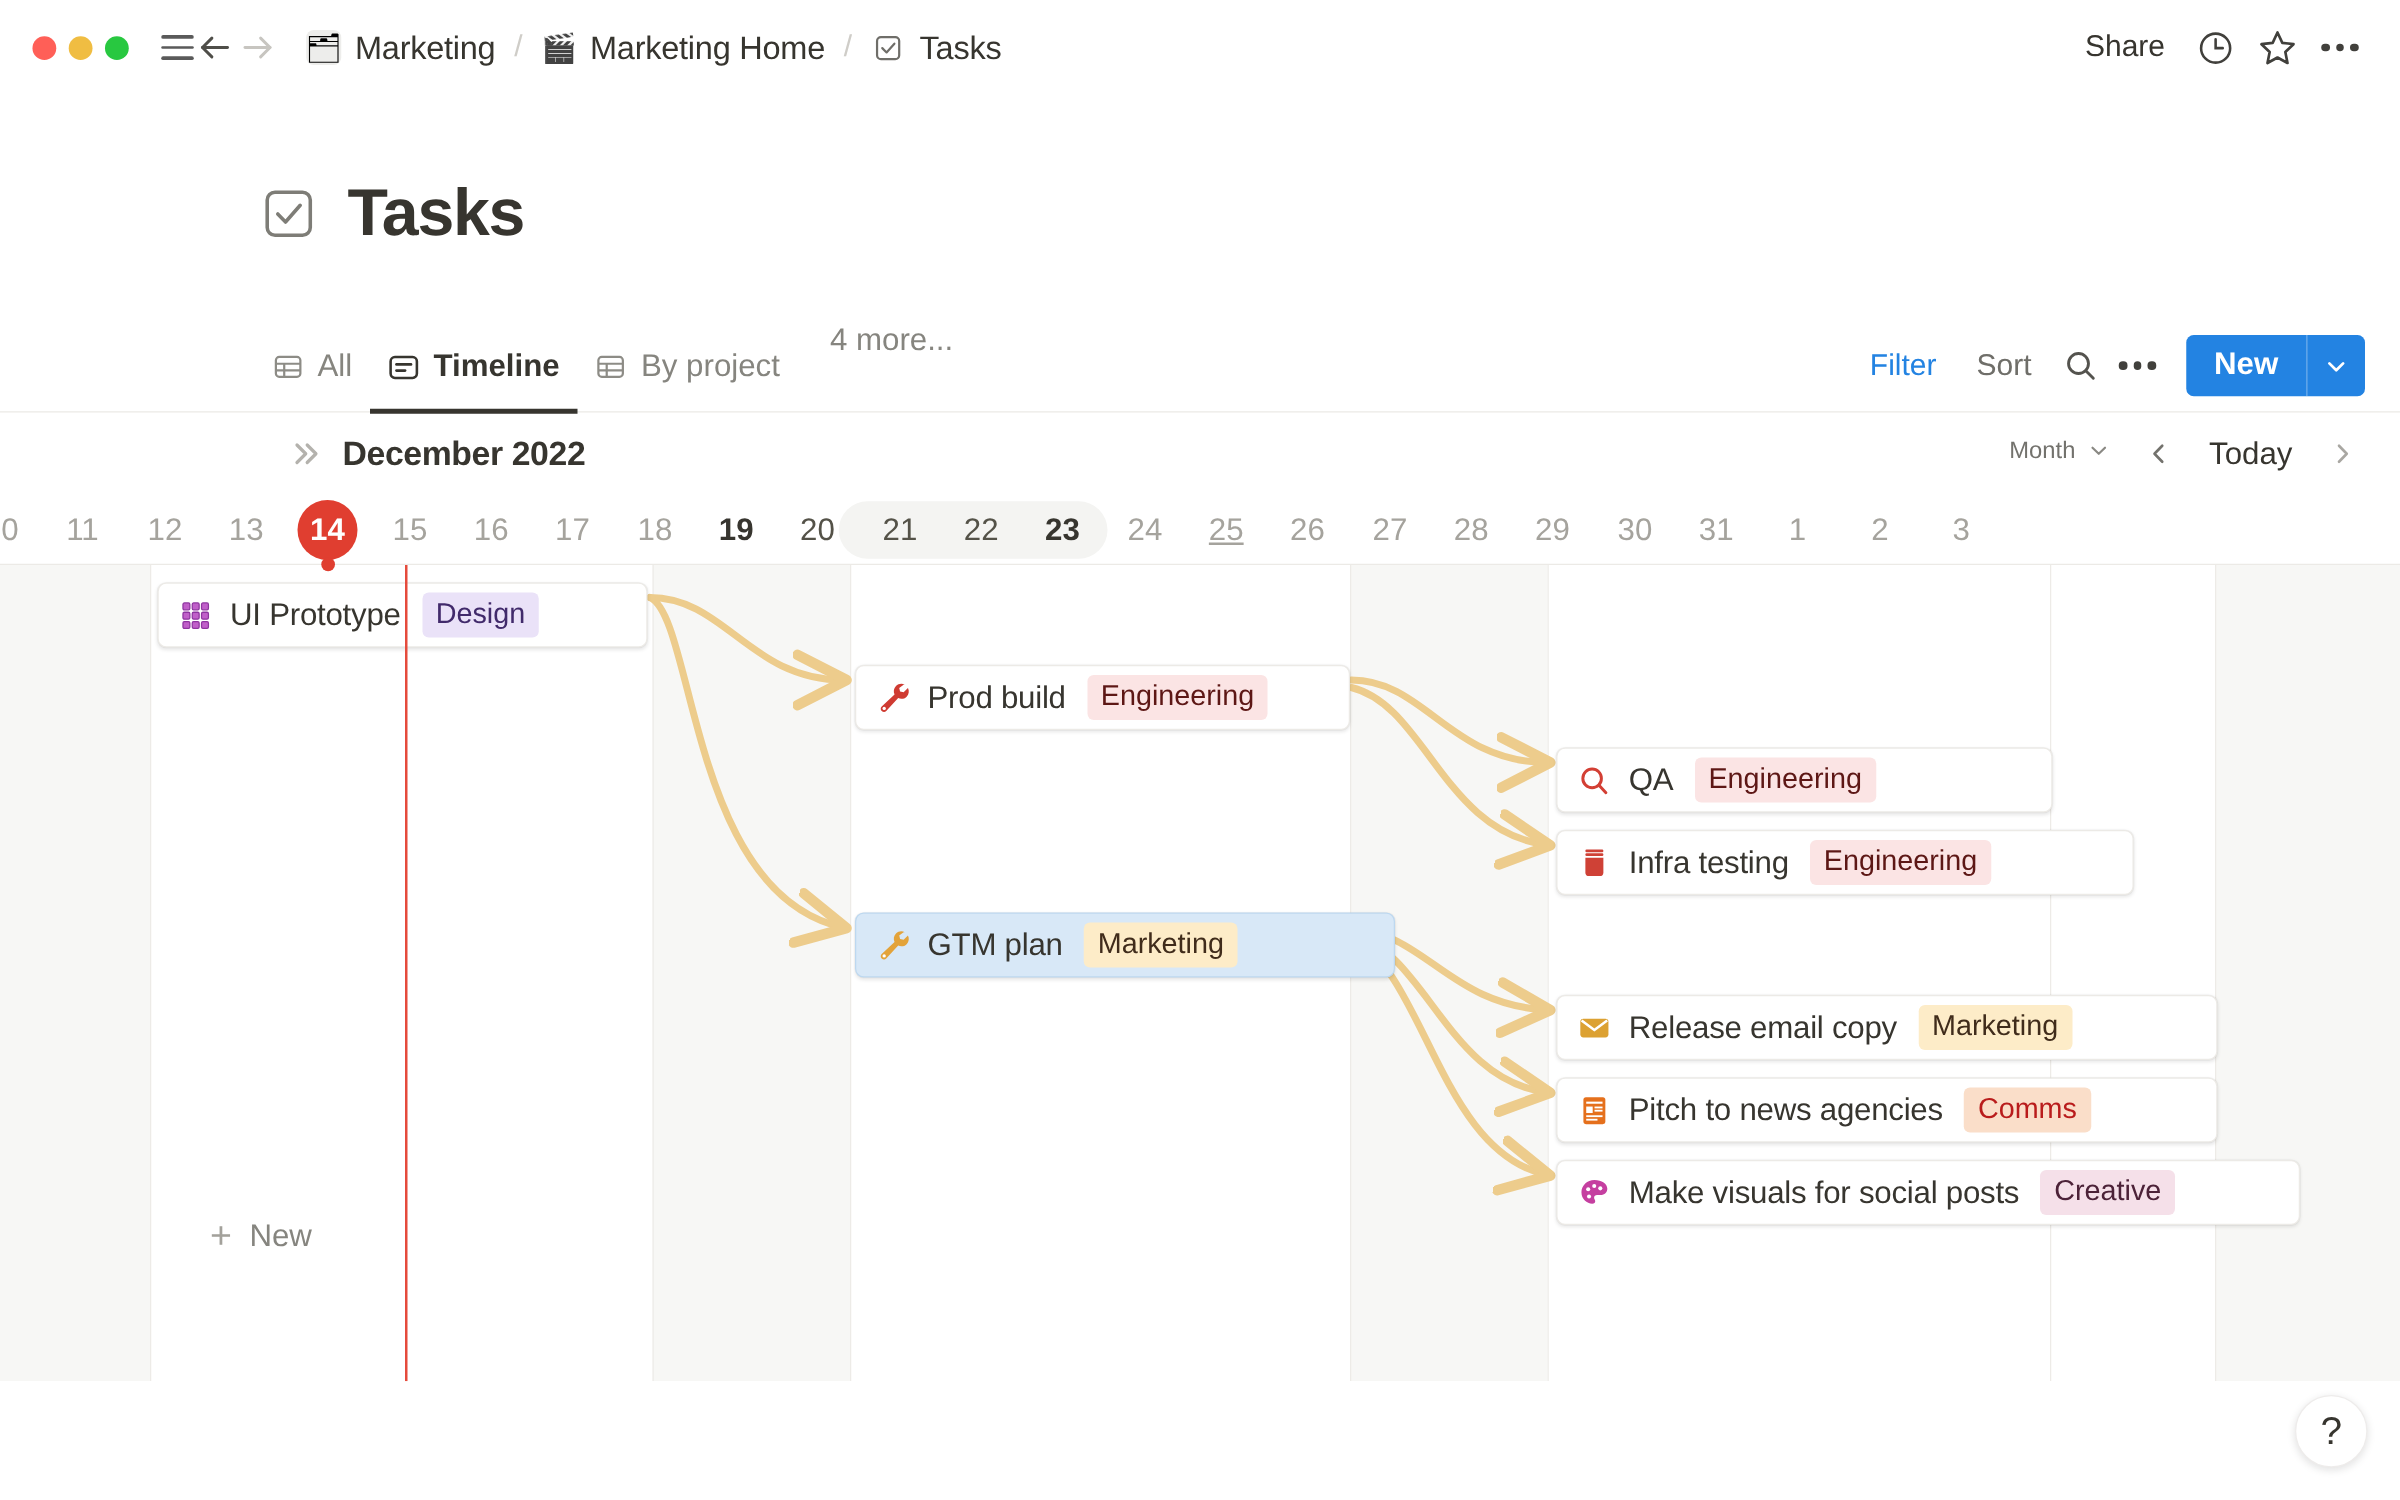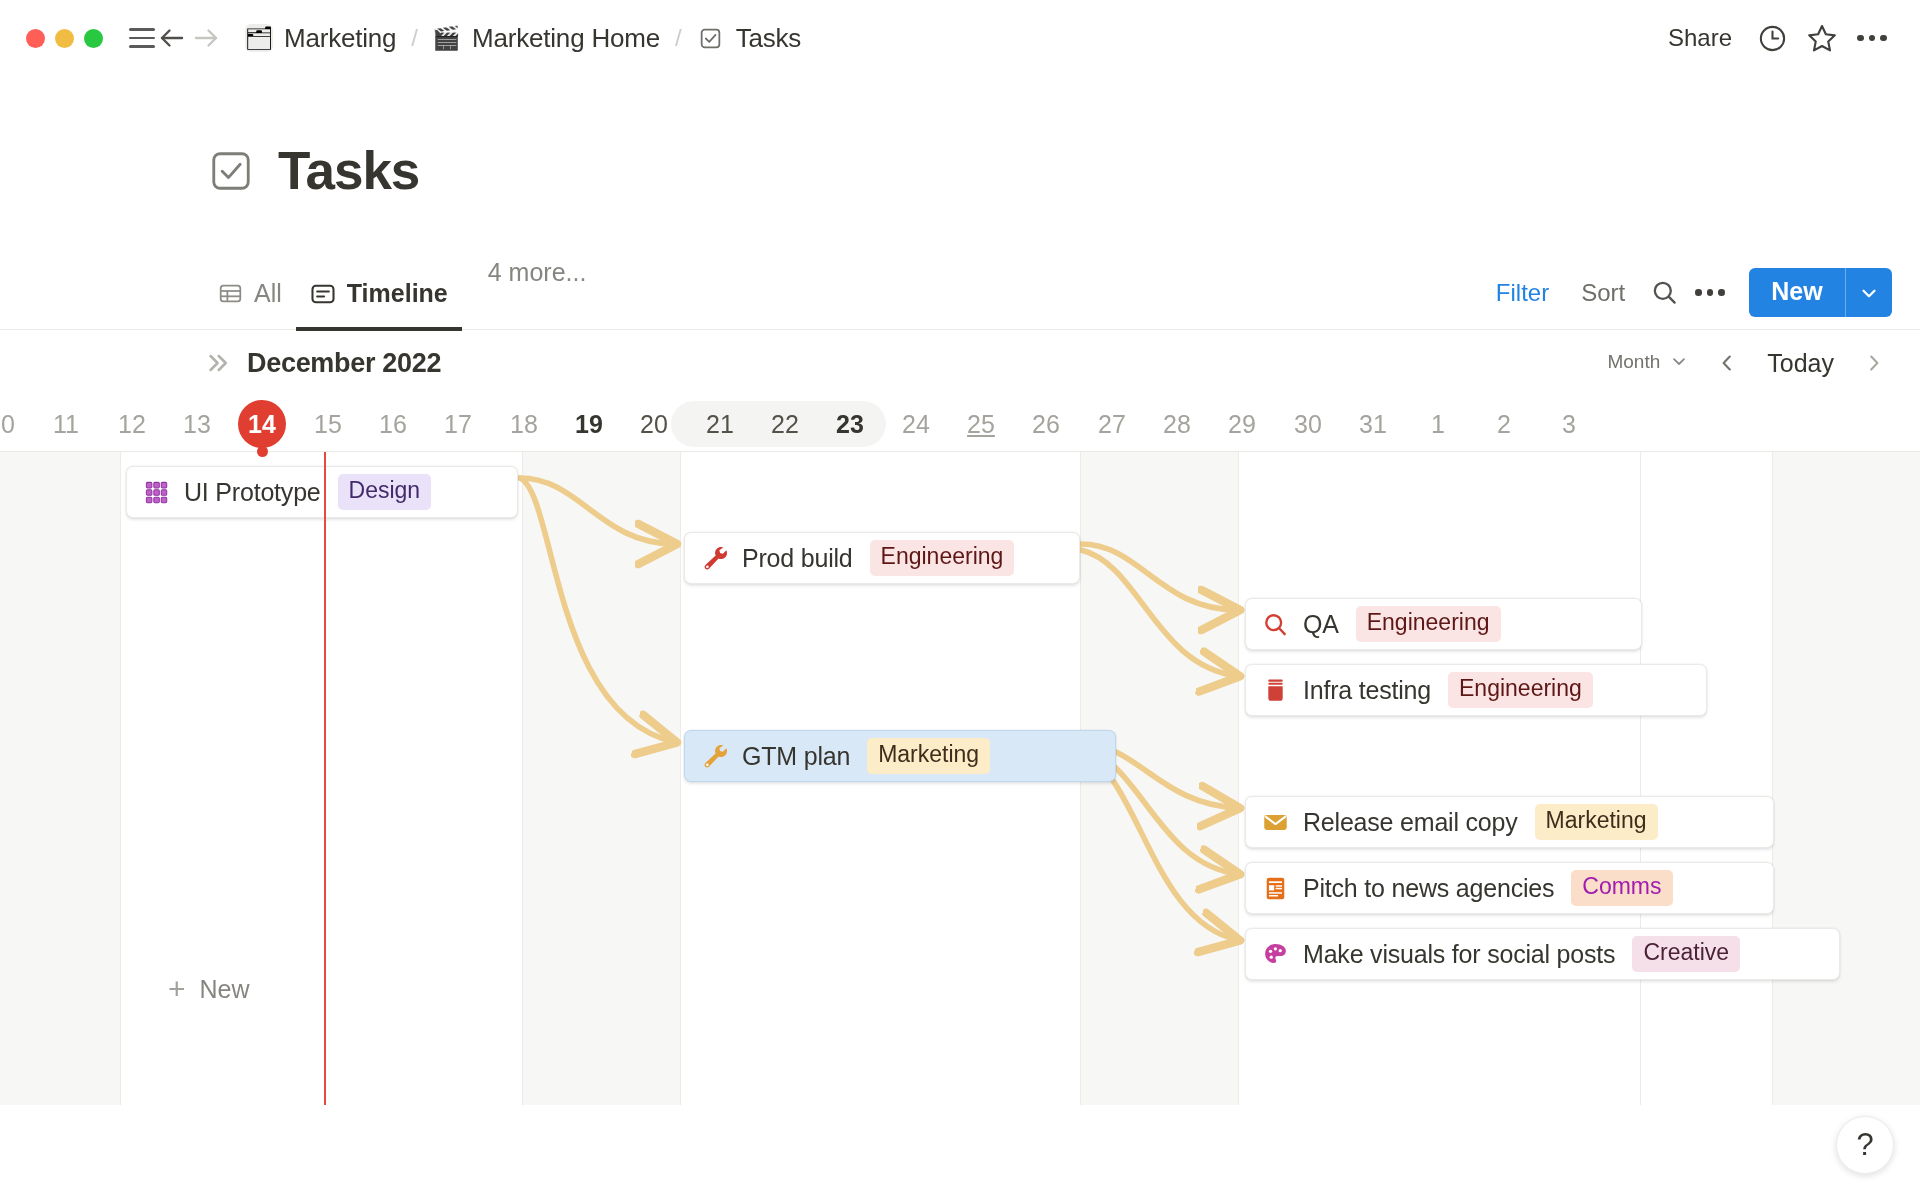--- a/index.html
+++ b/index.html
@@ -80,21 +80,21 @@
   .tool-text.accent { color: #2383e2; }
   .tool-ico { width: 42px; height: 42px; display:flex; align-items:center; justify-content:center; border-radius:6px; }
   .newbtn { display: flex; align-items: stretch; margin-left: 14px; border-radius: 6px; overflow: hidden; background: #2383e2; }
   .newbtn .lbl { font-size: 25px; font-weight: 600; color: #fff; padding: 9px 22px 11px 22px; }
   .newbtn .divider { width: 1.4px; background: rgba(255,255,255,0.35); }
   .newbtn .chev { width: 46px; display: flex; align-items: center; justify-content: center; }
 
   
   .tl-head {
     position: absolute; top: 330px; left: 0; width: 1920px; height: 66px;
-    display: flex; align-items: center;
+    display: flex; align-items: center; padding-left: 27px;
   }
   .tl-month { display: flex; align-items: center; gap: 16px; margin-left: 203px; }
   .chev2 { display: flex; align-items: center; }
   .month-label { font-size: 27px; font-weight: 600; color: #37352f; letter-spacing: -0.3px; }
   .tl-head-right { margin-left: auto; margin-right: 26px; display: flex; align-items: center; gap: 8px; }
   .scale-sel { display: flex; align-items: flex-start; gap: 9px; font-size: 19px; color: #73726d; padding: 5px 10px; border-radius: 6px; }
   .nav-sm { width: 40px; height: 40px; display: flex; align-items: center; justify-content: center; border-radius: 6px; }
   .today-btn { font-size: 25px; color: #37352f; font-weight: 500; padding: 5px 12px; border-radius: 6px; }
 
   
@@ -146,21 +146,21 @@
   }
   .pill.selected { background: #d8e8f7; border-color: #bdd8f0; }
   .pill-ico { width: 30px; height: 30px; display: flex; align-items: center; justify-content: center; flex: 0 0 auto; margin-right: 13px; }
   .pill-name { font-size: 25px; color: #37352f; letter-spacing: -0.2px; }
   .tag {
     font-size: 23px; padding: 4px 11px 6px 11px; border-radius: 5px; margin-left: 17px; line-height: 1.1;
   }
   .tag.design     { background: #eae2f8; color: #412a6b; }
   .tag.eng        { background: #fbe4e4; color: #5d1715; }
   .tag.marketing  { background: #fdecc8; color: #402c1b; }
-  .tag.comms      { background: #fadec9; color: #a21caf; }
+  .tag.comms      { background: #fadec9; color: #b91c1c; }
   .tag.creative   { background: #f5e0e9; color: #4c2238; }
 
   .newrow {
     position: absolute; z-index: 5; display: flex; align-items: center; gap: 14px;
   }
   .newrow .plus { font-size: 30px; color: #a3a19b; line-height: 1; }
   .newrow .lbl { font-size: 25px; color: #86857f; }
 
   
   .help-btn {
@@ -274,20 +274,31 @@
       </div>
       <div class="tab active">
         <span class="tab-ico">
           <svg width="26" height="26" viewBox="0 0 24 24" fill="none" stroke="#37352f" stroke-width="1.9">
               <rect x="2.3" y="4.3" width="19.4" height="15.4" rx="3.2"></rect>
               <line x1="6.6" y1="9.7" x2="17.4" y2="9.7" stroke-linecap="round"></line>
               <line x1="6.6" y1="14.3" x2="13" y2="14.3" stroke-linecap="round"></line>
             </svg>
         </span>
         <span class="tab-label">Timeline</span>
+      </div>
+      <div class="tab">
+        <span class="tab-ico">
+          <svg width="25" height="25" viewBox="0 0 24 24" fill="none" stroke="#8d8c86" stroke-width="1.7">
+              <rect x="2.6" y="4.4" width="18.8" height="15.2" rx="2.6"></rect>
+              <line x1="2.6" y1="9.6" x2="21.4" y2="9.6"></line>
+              <line x1="2.6" y1="14.7" x2="21.4" y2="14.7"></line>
+              <line x1="9" y1="9.6" x2="9" y2="19.6"></line>
+            </svg>
+        </span>
+        <span class="tab-label">By project</span>
       </div>
       <div class="more-views">4 more...</div>
     </div>
 
     <div class="tools">
       <div class="tool-text accent">Filter</div>
       <div class="tool-text">Sort</div>
       <div class="tool-ico">
         <svg width="29" height="29" viewBox="0 0 24 24" fill="none" stroke="#54534e" stroke-width="1.9" stroke-linecap="round">
             <circle cx="10.6" cy="10.6" r="6.6"></circle>

